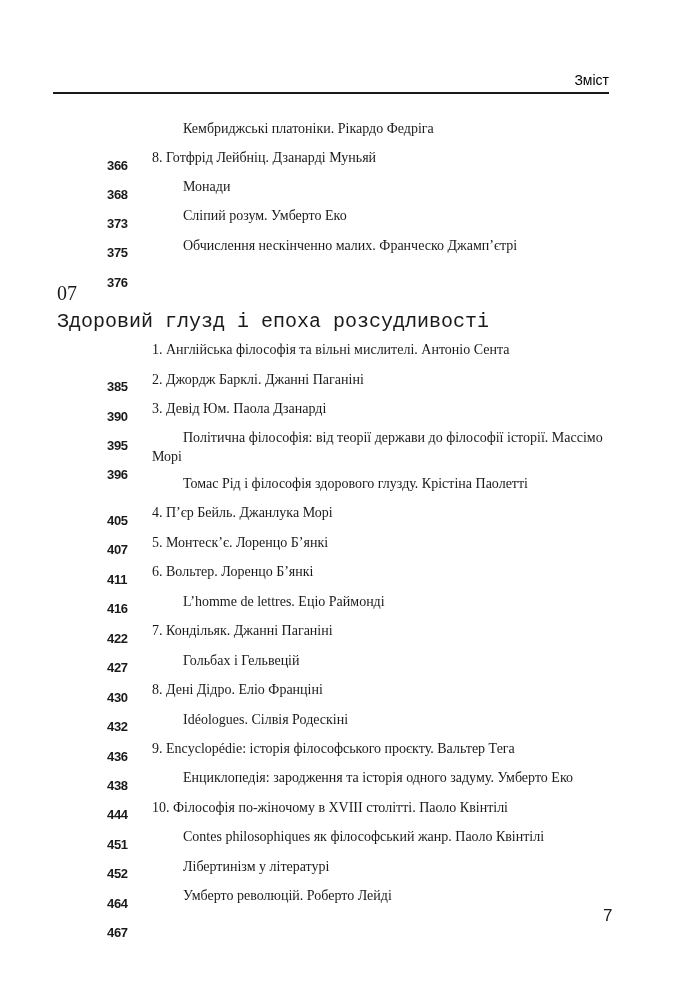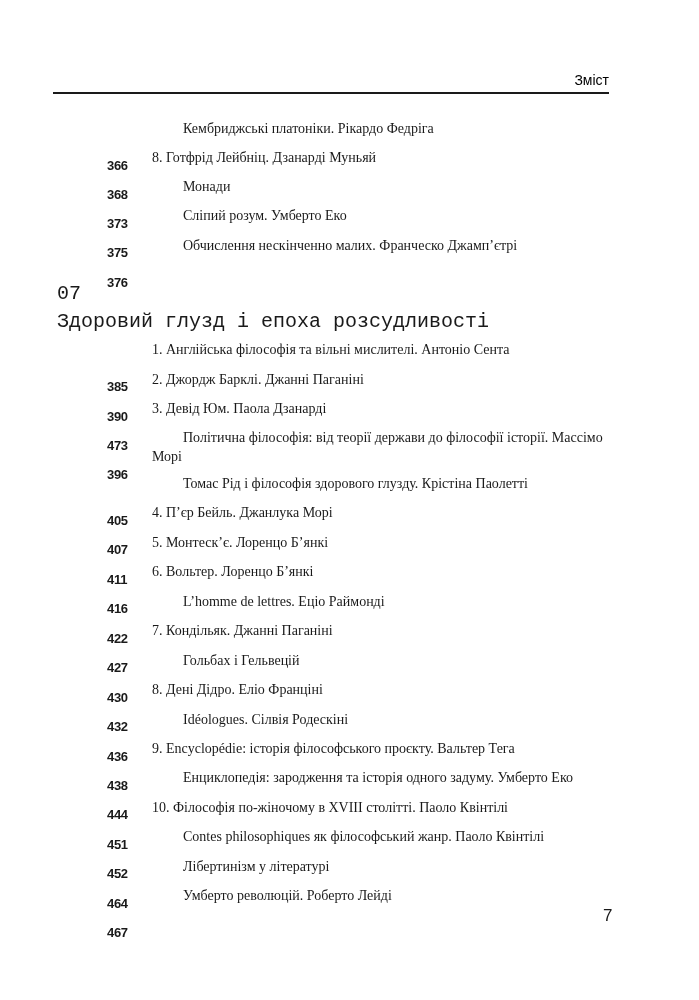--- a/index.html
+++ b/index.html
@@ -5,21 +5,21 @@
   html, body { margin:0; padding:0; background:#ffffff; }
   body { width:699px; height:1000px; position:relative; overflow:hidden; color:#1a1a1a; }
   .header-title { position:absolute; right:90px; top:72px; font-family:"Liberation Sans", sans-serif; font-size:14px; color:#000000; }
   .header-rule { position:absolute; left:53px; right:90px; top:92px; height:0; border-top:2px solid #1a1a1a; }
   .entry { position:absolute; left:0; width:699px; font-family:"Liberation Serif", serif; font-size:14px; line-height:19px; }
   .entry .num { position:absolute; left:107px; top:0; font-family:"Liberation Sans", sans-serif; font-weight:bold; font-size:13px; letter-spacing:-0.3px;margin-top:37px; }
   .entry .txt { position:absolute; left:152px; top:0; right:90px; }
   .entry.sub .txt { text-indent:31px; }
   .entry.sub.single .txt { left:183px; text-indent:0; }
   .it { }
-  .chapter-num { position:absolute; left:57px; top:282px; font-family:Liberation Mono, monospace; font-size:20px; }
+  .chapter-num { position:absolute; left:57px; top:282px; font-family:Liberation Serif, serif; font-size:20px; }
   .chapter-title { position:absolute; left:57px; top:310px; font-family:Liberation Mono, monospace; font-size:20px; }
   .page-number { position:absolute; left:603px; top:906px; font-family:"Liberation Sans", sans-serif; font-size:17px; }
 </style>
 </head>
 <body>
 
 <div class="header-title">Зміст</div>
 <div class="header-rule"></div>
 
 <div class="entry sub single" style="top:119px;">
@@ -48,21 +48,21 @@
 
 <div class="entry" style="top:340px;">
   <span class="num">385</span>
   <span class="txt"><span>1. Англійська філософія та вільні мислителі. </span><span class="it">Антоніо Сента</span></span>
 </div>
 <div class="entry" style="top:370px;">
   <span class="num">390</span>
   <span class="txt"><span>2. Джордж Барклі. </span><span class="it">Джанні Паганіні</span></span>
 </div>
 <div class="entry" style="top:399px;">
-  <span class="num">473</span>
+  <span class="num">395</span>
   <span class="txt"><span>3. Девід Юм. </span><span class="it">Паола Дзанарді</span></span>
 </div>
 <div class="entry sub" style="top:428px;">
   <span class="num">396</span>
   <span class="txt"><span class="it">Політична філософія: від теорії держави до філософії історії.</span><span> Массімо Морі</span></span>
 </div>
 <div class="entry sub single" style="top:474px;">
   <span class="num">405</span>
   <span class="txt"><span class="it">Томас Рід і філософія здорового глузду.</span><span> Крістіна Паолетті</span></span>
 </div>

